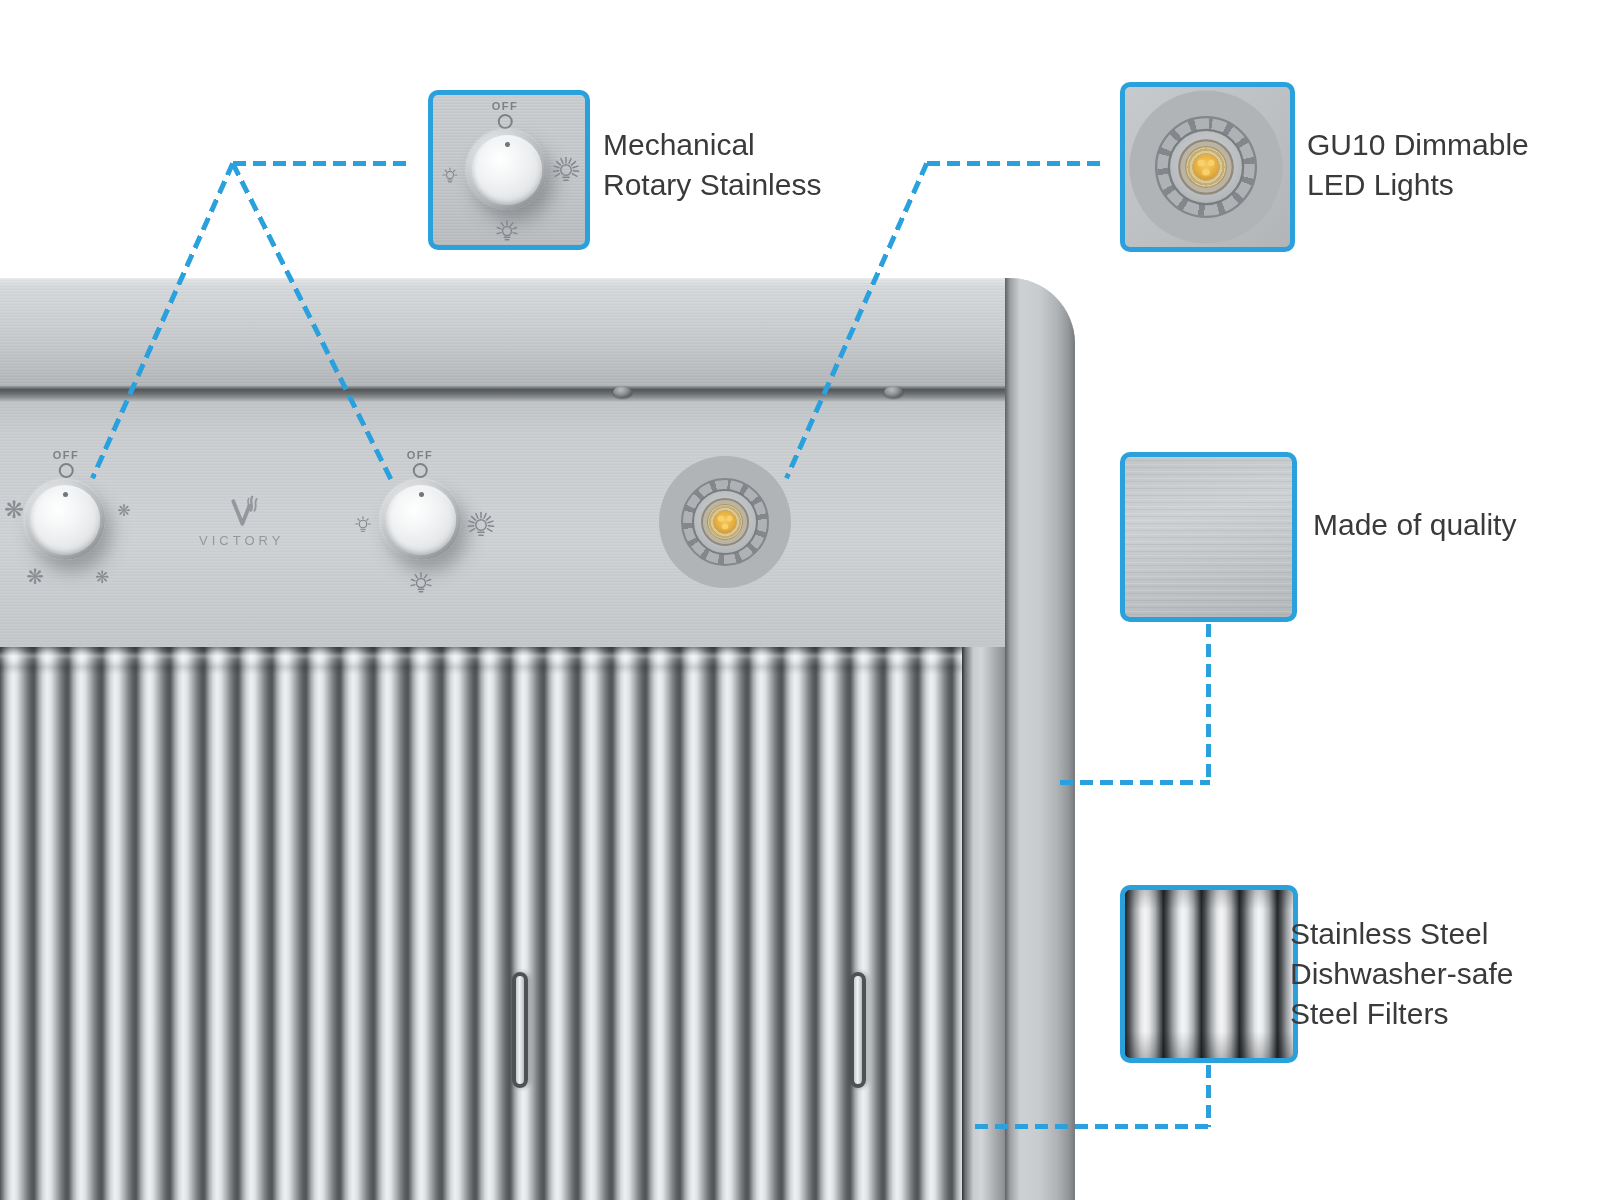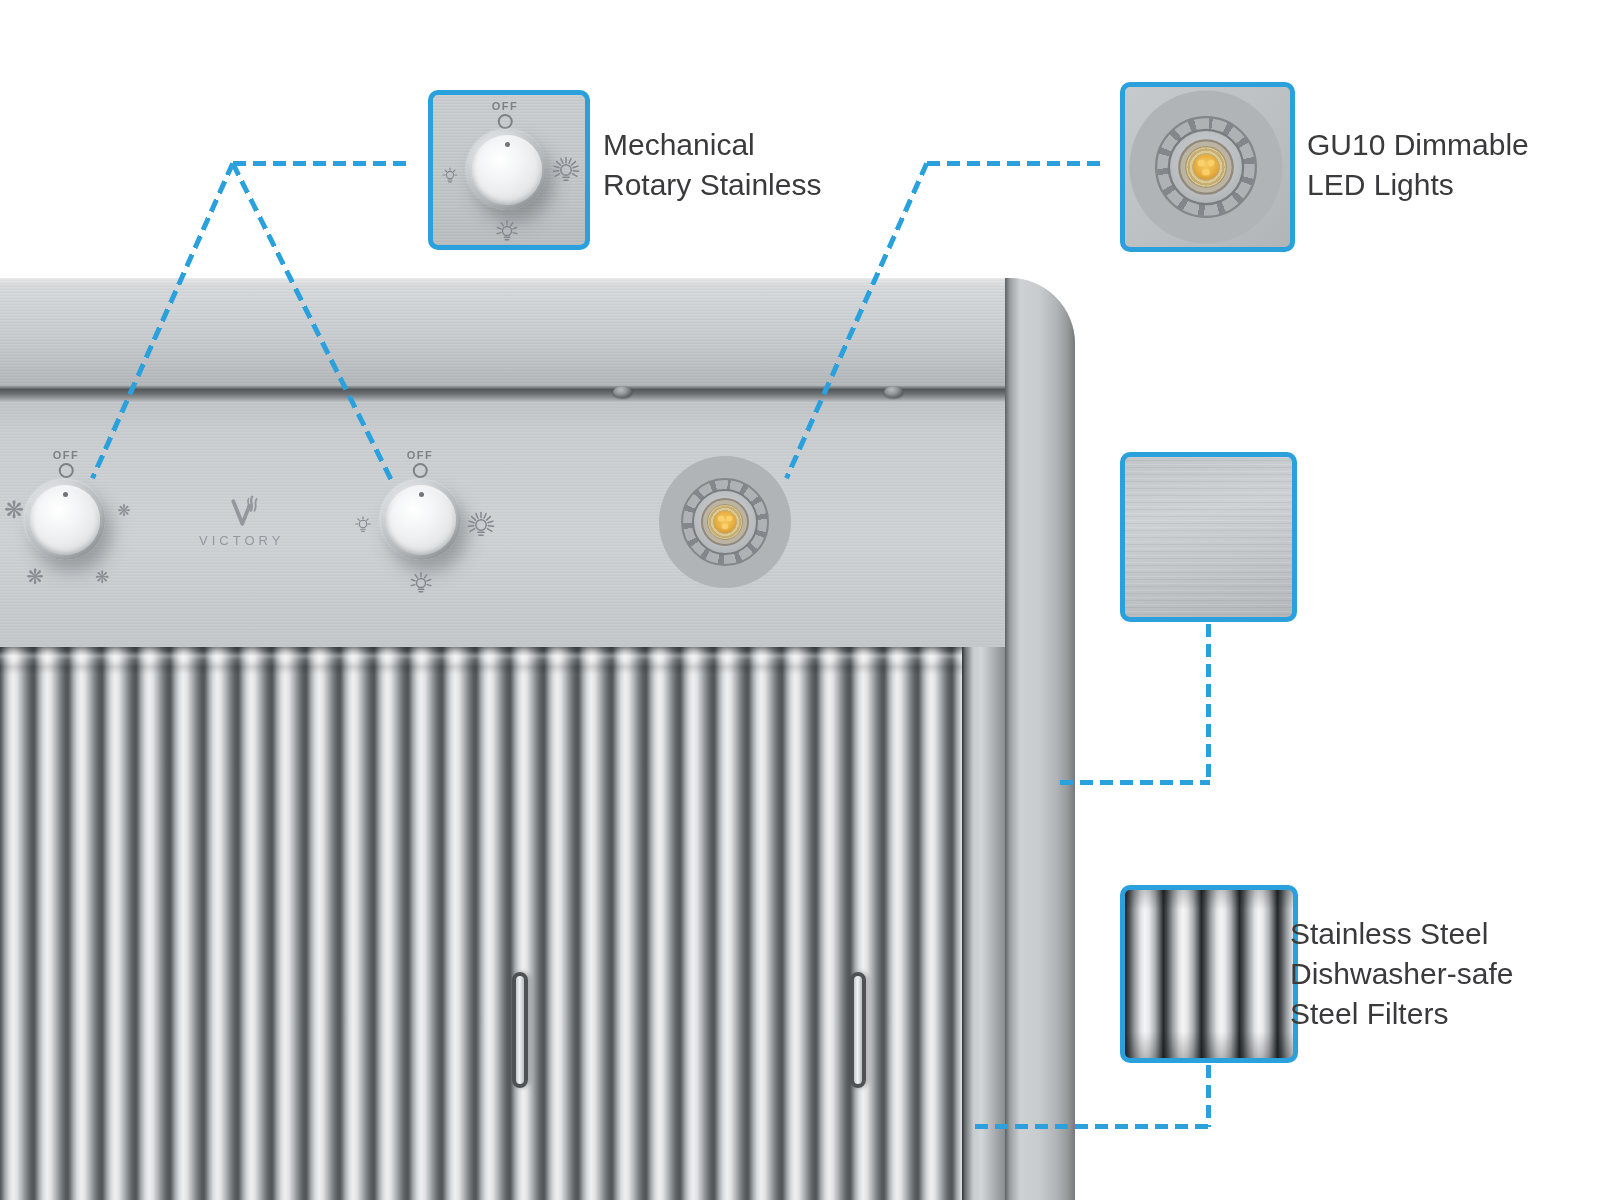--- a/index.html
+++ b/index.html
@@ -279,20 +279,21 @@
 
   <div class="callout-label" id="label-rotary">
     <div>Mechanical</div>
     <div>Rotary Stainless</div>
   </div>
   <div class="callout-label" id="label-led">
     <div>GU10 Dimmable</div>
     <div>LED Lights</div>
   </div>
   <div class="callout-label" id="label-steel">
+    <div>Made of quality</div>
   </div>
   <div class="callout-label" id="label-baffle">
     <div>Stainless Steel</div>
     <div>Dishwasher-safe</div>
     <div>Steel Filters</div>
   </div>
 
 </div>
 
 </body></html>

